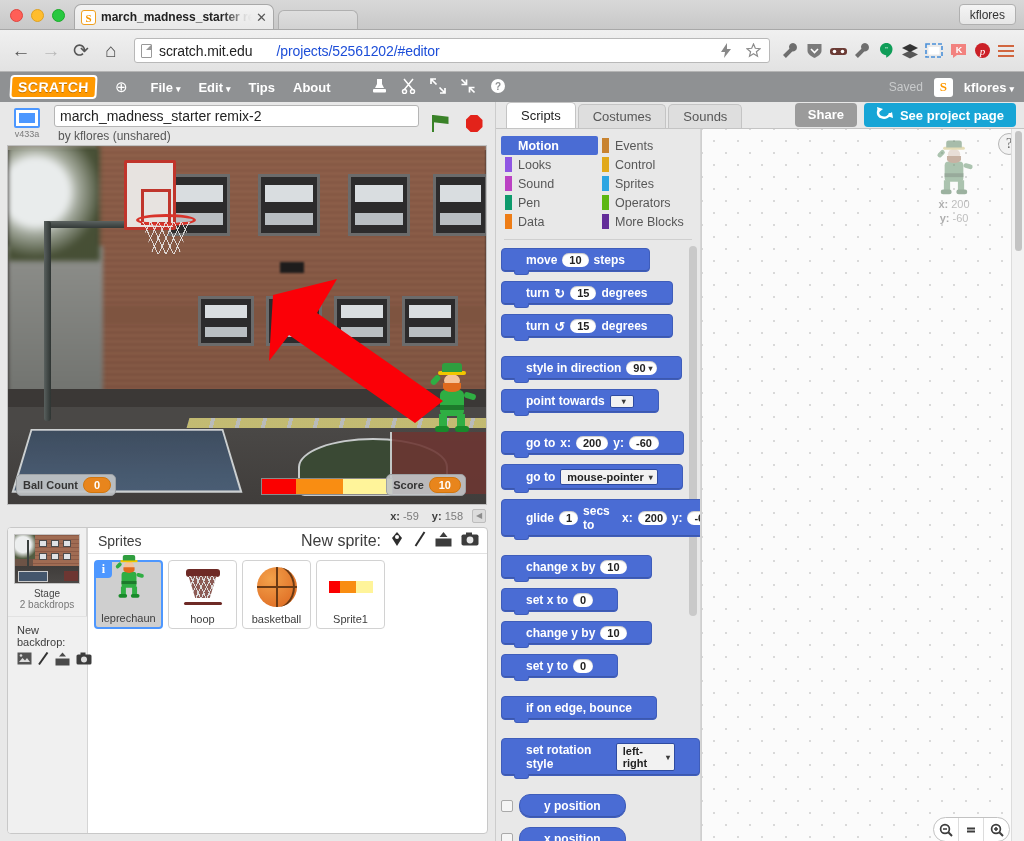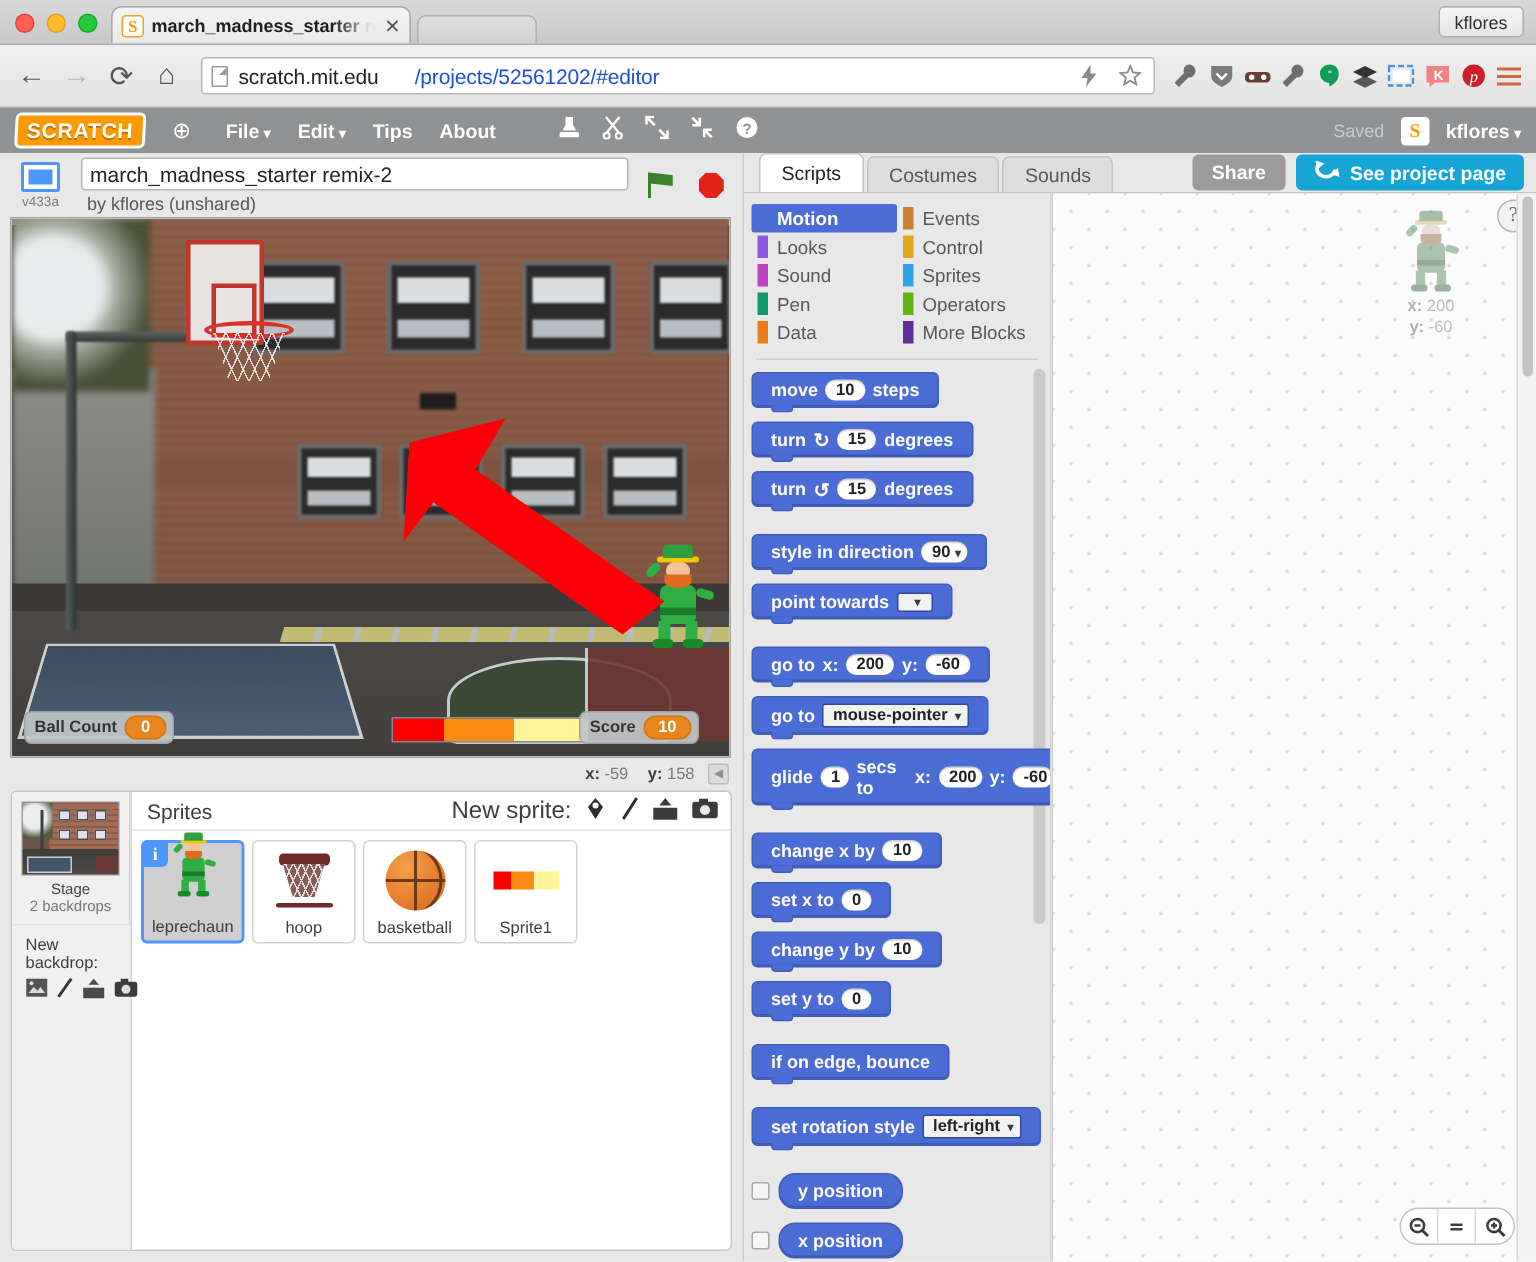--- a/index.html
+++ b/index.html
@@ -409,21 +409,21 @@
   }
   .cat-swatch { width: 7px; height: 15px; flex: 0 0 auto; }
   .cat.active { background: #4a6cd4; color: #fff; font-weight: bold; border-radius: 2px; }
   .cat.active .cat-swatch { background: #4a6cd4 !important; }
   .palette-divider { height: 1px; background: #cfcfcf; margin: 3px 8px 0 8px; }
 
   .blocks { flex: 1 1 auto; position: relative; overflow: hidden; padding: 8px 0 0 5px; }
   .block {
     display: inline-flex; align-items: center; gap: 5px;
     background: #4a6cd4; color: #fff; font-size: 12px; font-weight: bold;
-    padding: 4px 12px; border-radius: 4px; position: relative;
+    padding: 4px 24px; border-radius: 4px; position: relative;
     margin-bottom: 9px; box-shadow: inset 0 -1px 0 rgba(0,0,0,.18);
     border: 1px solid #3f5dba;
   }
   .block:after {
     content:''; position:absolute; left:12px; bottom:-4px; width:13px; height:4px;
     background:#4a6cd4; border-radius: 0 0 3px 3px;
     border-left:1px solid #3f5dba; border-right:1px solid #3f5dba; border-bottom:1px solid #3f5dba;
   }
   .block.reporter { border-radius: 11px; }
   .block.reporter:after { display: none; }

